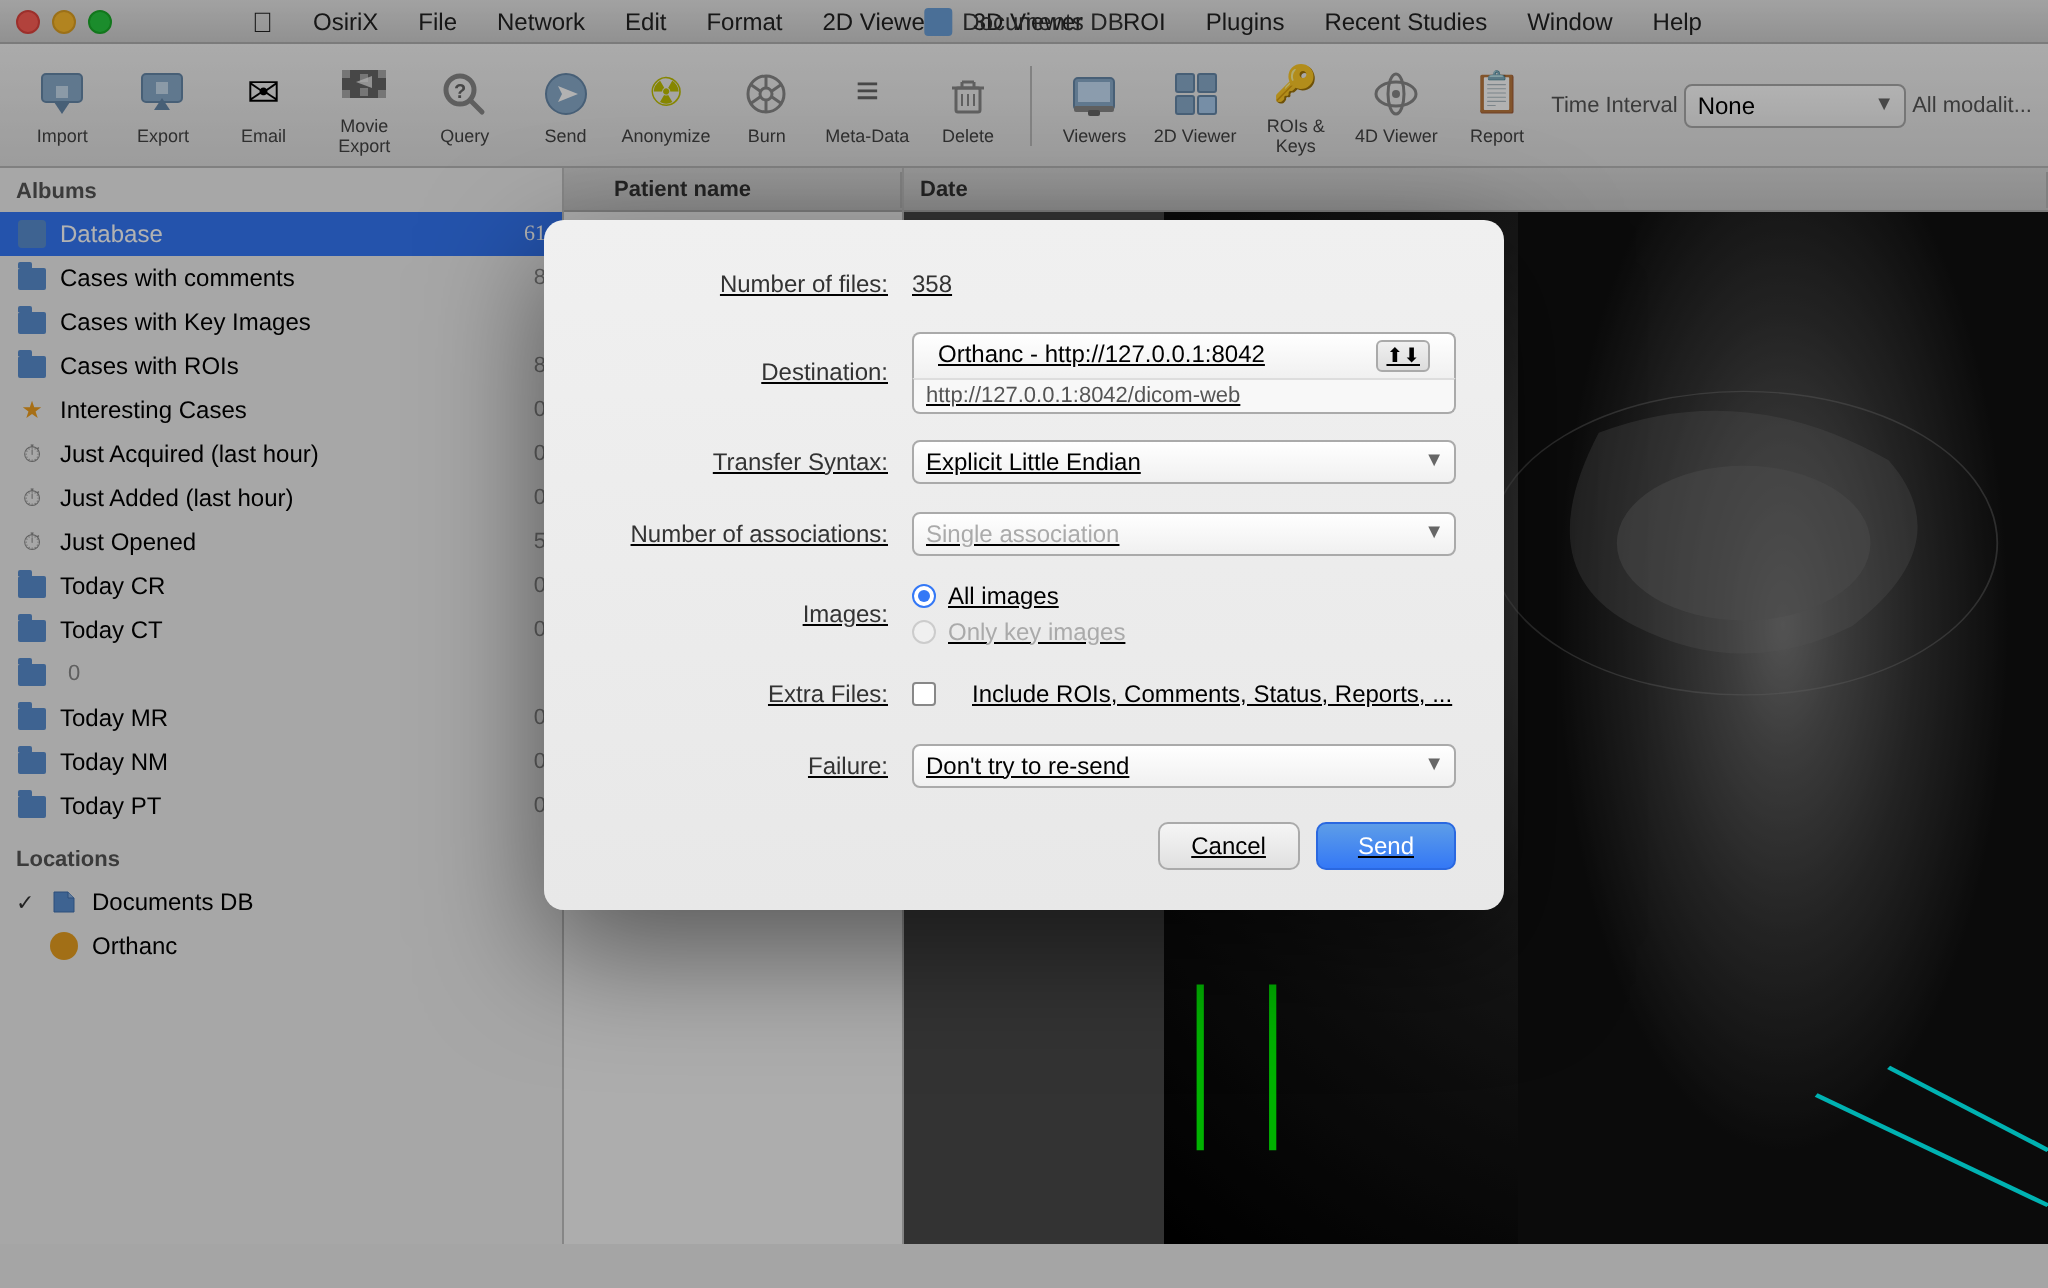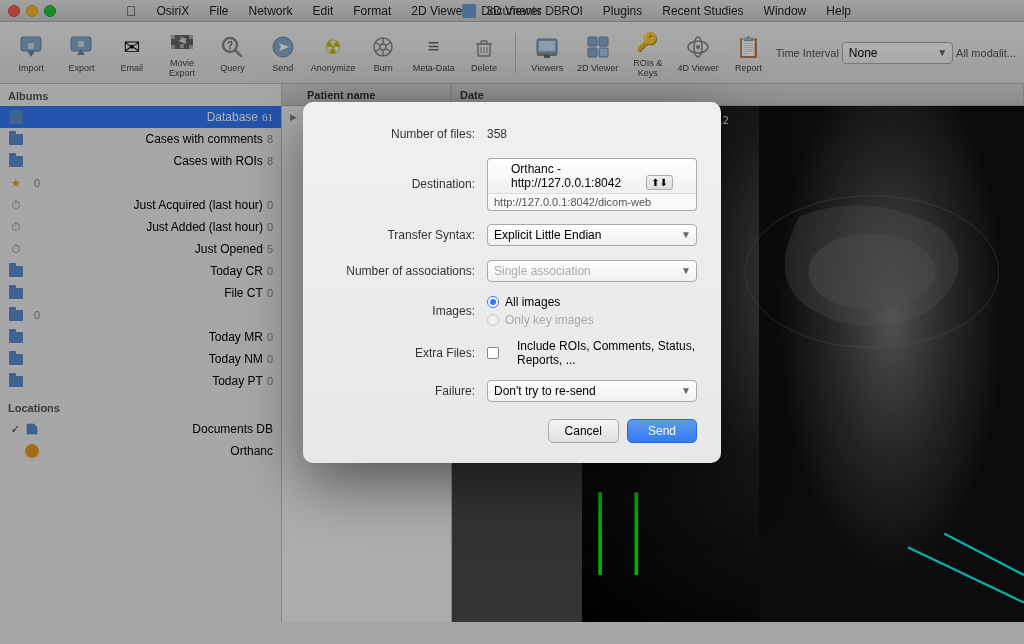--- a/index.html
+++ b/index.html
@@ -131,21 +131,20 @@
       color: #555;
       padding: 6px 8px 4px 8px;
       text-transform: none;
     }
     .sidebar-item {
       display: flex;
       align-items: center;
       padding: 3px 8px;
       cursor: pointer;
       min-height: 22px;
-      text-align: right;
     }
     .sidebar-item.selected { background: #3478f6; color: white; }
     .sidebar-item.selected .sidebar-count { color: white; font-family: Liberation Serif, serif; }
     .sidebar-icon {
       width: 16px; height: 16px;
       margin-right: 6px;
       display: flex;
       align-items: center;
       justify-content: center;
       flex-shrink: 0;
@@ -308,24 +307,25 @@
       background: rgba(0,0,0,0.3);
       display: flex;
       align-items: center;
       justify-content: center;
       z-index: 100;
     }
     .modal {
       background: linear-gradient(to bottom, #f0f0f0, #e8e8e8);
       border-radius: 10px;
       box-shadow: 0 20px 60px rgba(0,0,0,0.5);
-      width: 418px;
+      width: 480px;
       padding: 20px 24px 20px 24px;
       position: relative;
       top: -40px;
+      text-decoration: underline;
     }
     .modal-row {
       display: flex;
       align-items: center;
       margin-bottom: 12px;
       min-height: 24px;
     }
     .modal-label {
       width: 160px;
       text-align: right;
@@ -360,25 +360,25 @@
       right: 6px;
       color: #666;
       pointer-events: none;
       font-size: 10px;
     }
     .destination-box {
       flex: 1;
     }
     .destination-top {
       display: flex;
-      align-items: flex-end;
+      align-items: flex-start;
       background: linear-gradient(to bottom, #fff, #f0f0f0);
       border: 1px solid #aaa;
       border-radius: 4px 4px 0 0;
-      padding: 3px 23px;
+      padding: 3px 12px;
       font-size: 12px;
       border-bottom: none;
     }
     .destination-bottom {
       background: #f8f8f8;
       border: 1px solid #aaa;
       border-top: 1px solid #ddd;
       border-radius: 0 0 4px 4px;
       padding: 2px 6px;
       font-size: 11px;
@@ -690,33 +690,41 @@
     </div>
 
     <div class="sidebar-item">
       <div class="sidebar-icon">
         <div class="icon-folder-blue"></div>
       </div>
       <span class="sidebar-label">Cases with comments</span>
       <span class="sidebar-count">8</span>
     </div>
 
+    <div class="sidebar-item">
+      <div class="sidebar-icon">
+        <div class="icon-folder-blue"></div>
+      </div>
+      <span class="sidebar-label">Cases with Key Images</span>
+      <span class="sidebar-count"></span>
+    </div>
 
     <div class="sidebar-item">
       <div class="sidebar-icon">
         <div class="icon-folder-blue"></div>
       </div>
       <span class="sidebar-label">Cases with ROIs</span>
       <span class="sidebar-count">8</span>
     </div>
 
     <div class="sidebar-item">
       <div class="sidebar-icon">
         <span class="icon-star">★</span>
       </div>
+      <span class="sidebar-label">Interesting Cases</span>
       <span class="sidebar-count">0</span>
     </div>
 
     <div class="sidebar-item">
       <div class="sidebar-icon">
         <span style="color:#888; font-size:12px;">⏱</span>
       </div>
       <span class="sidebar-label">Just Acquired (last hour)</span>
       <span class="sidebar-count">0</span>
     </div>
@@ -742,21 +750,21 @@
         <div class="icon-folder-blue"></div>
       </div>
       <span class="sidebar-label">Today CR</span>
       <span class="sidebar-count">0</span>
     </div>
 
     <div class="sidebar-item">
       <div class="sidebar-icon">
         <div class="icon-folder-blue"></div>
       </div>
-      <span class="sidebar-label">File CT</span>
+      <span class="sidebar-label">Today CT</span>
       <span class="sidebar-count">0</span>
     </div>
 
     <div class="sidebar-item">
       <div class="sidebar-icon">
         <div class="icon-folder-blue"></div>
       </div>
       <span class="sidebar-count">0</span>
     </div>
 

